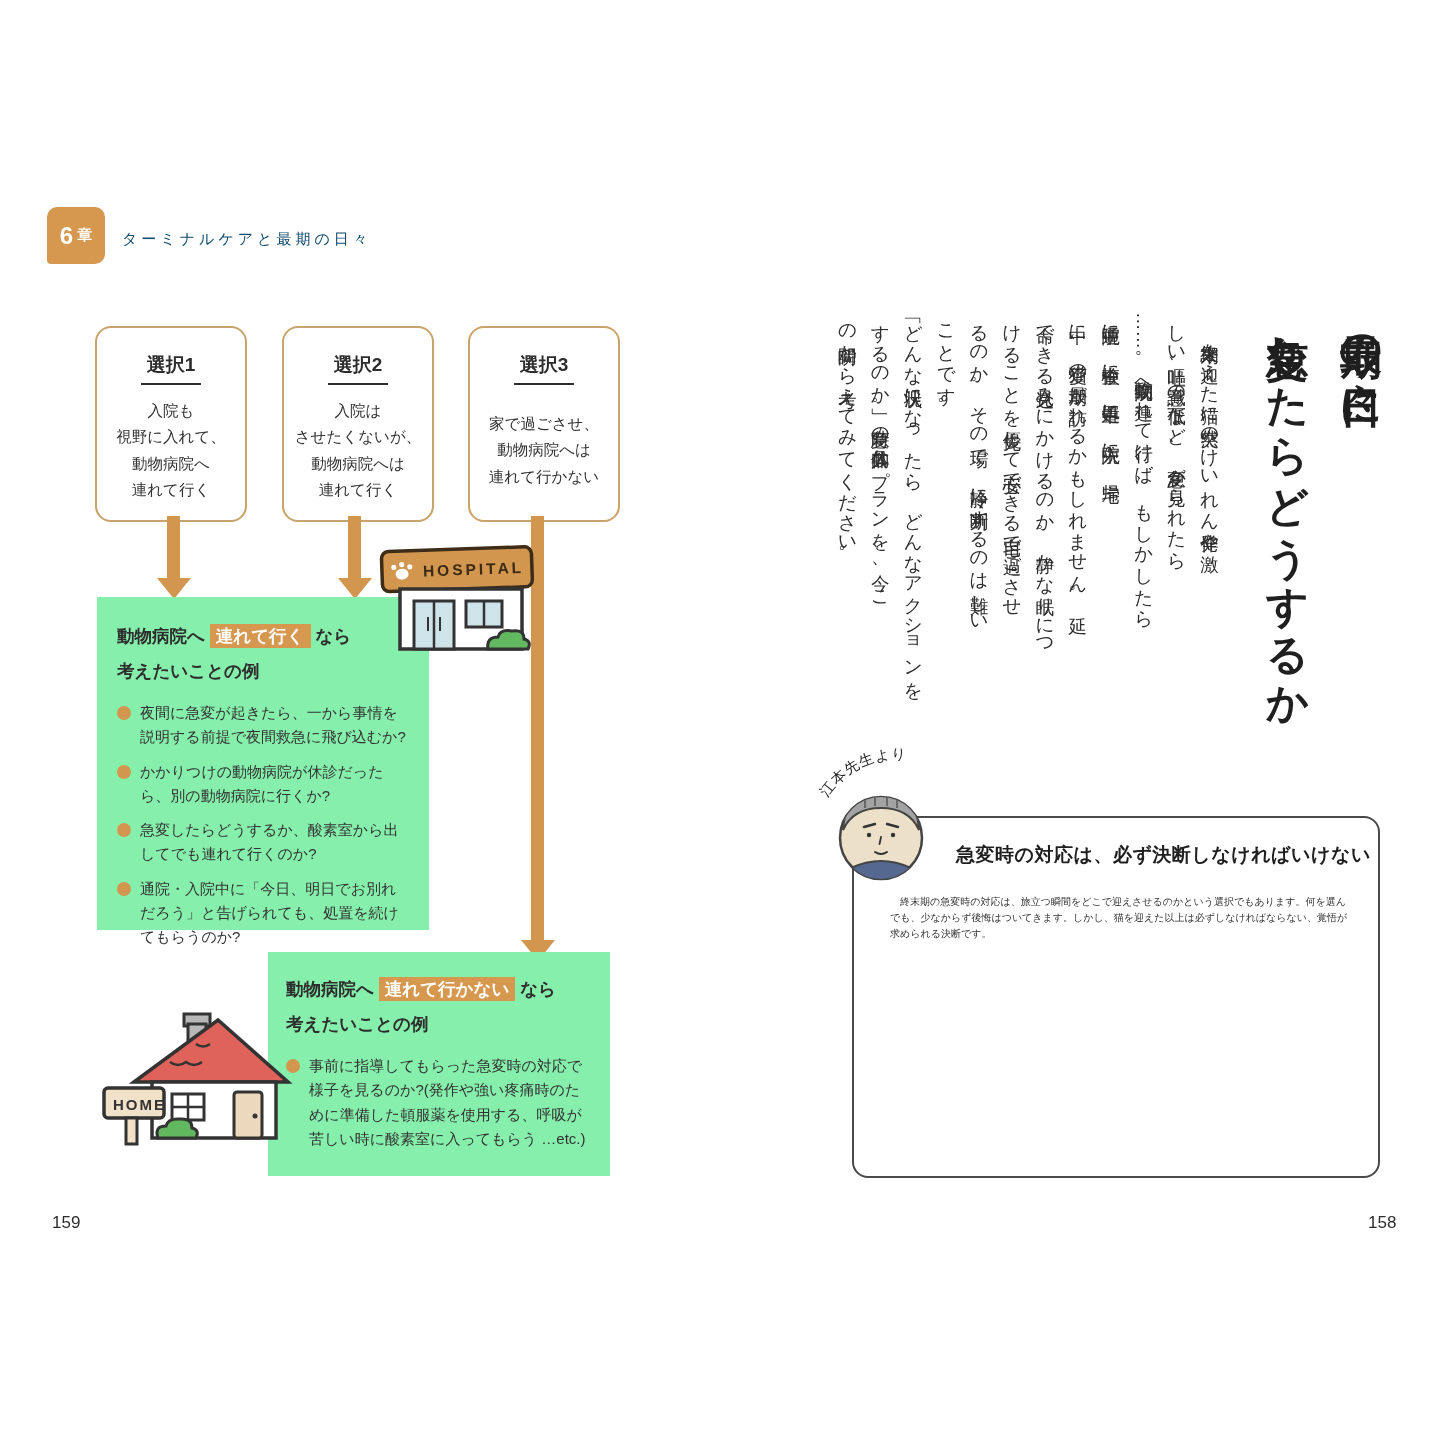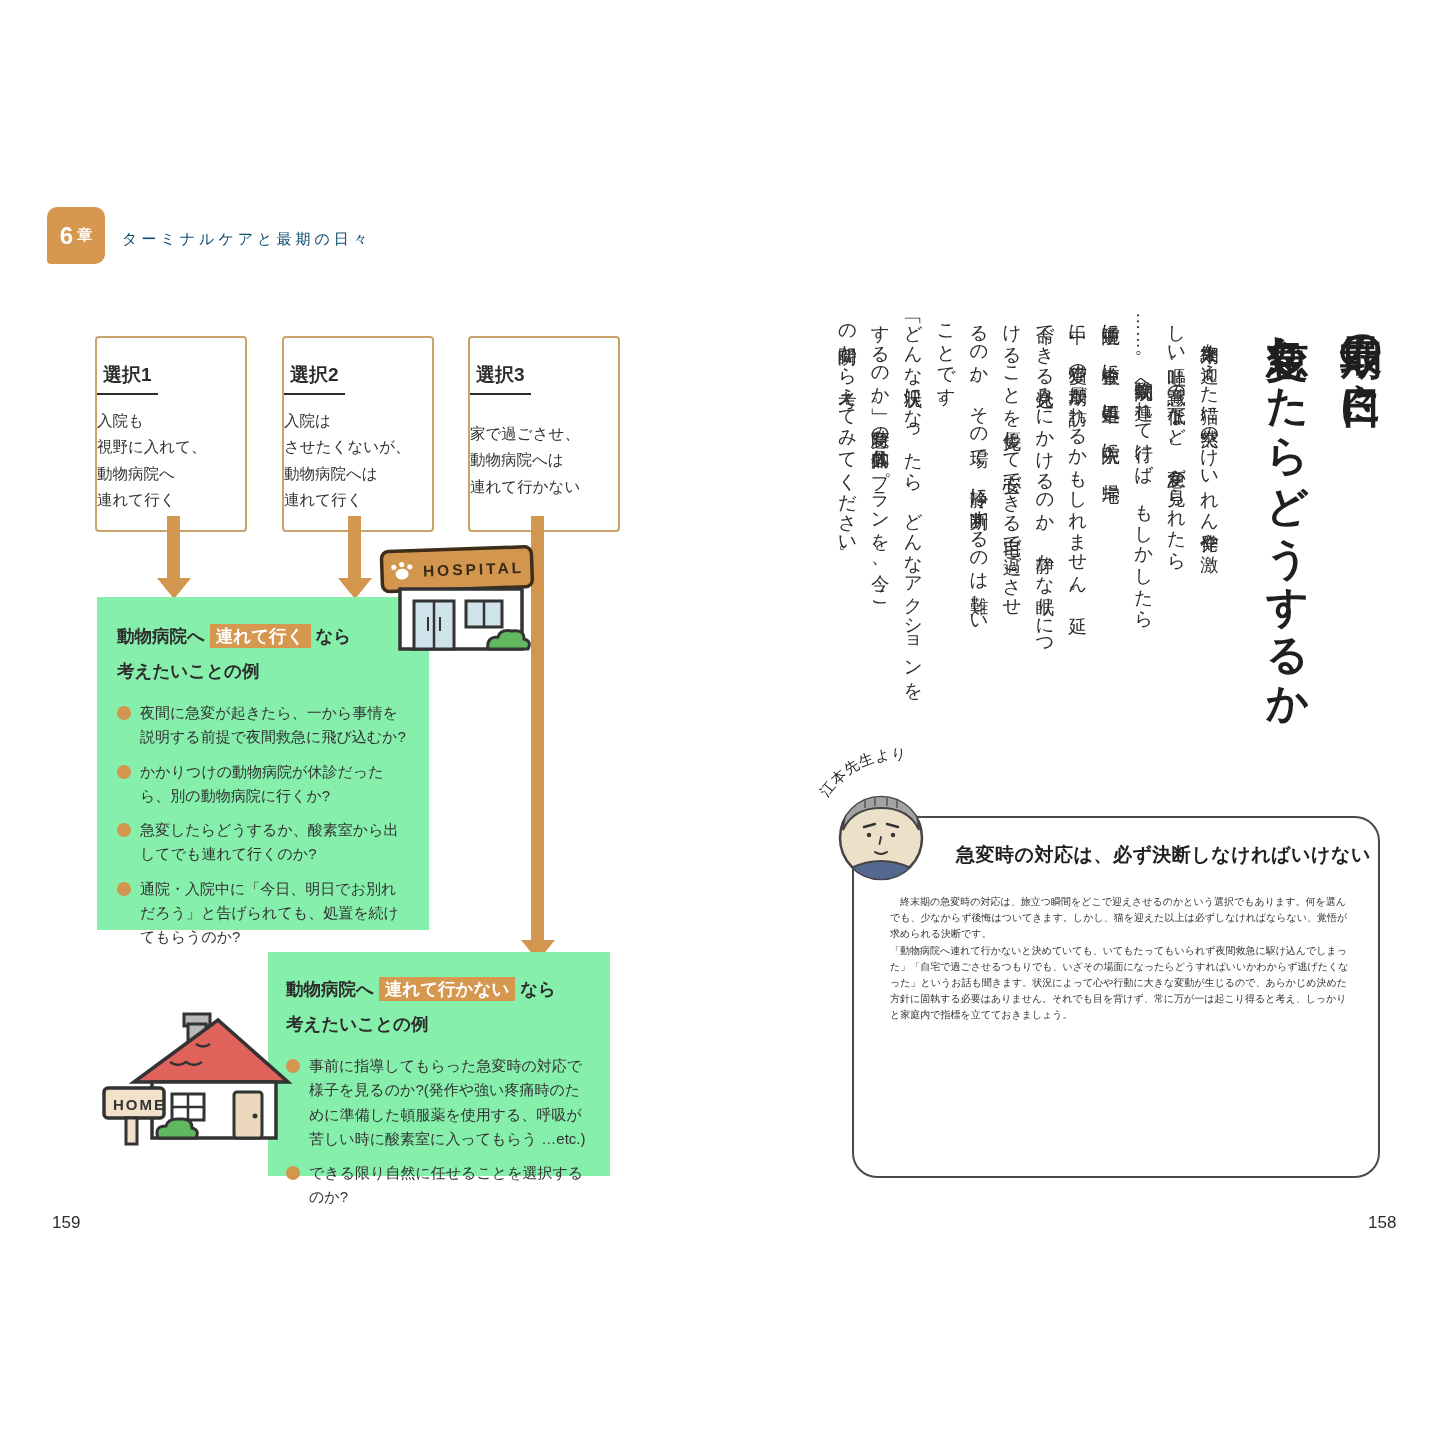--- a/index.html
+++ b/index.html
@@ -8,22 +8,22 @@
 
   
   .chapTag{position:absolute;left:47px;top:207px;width:58px;height:57px;background:#d6974f;
            border-radius:10px 10px 10px 4px;display:flex;align-items:center;justify-content:center;
            color:#fff;font-weight:bold;}
   .chapTag .num{font-size:24px;margin-right:4px;}
   .chapTag .unit{font-size:15px;}
   .chapTitle{position:absolute;left:122px;top:230px;font-size:15px;letter-spacing:4px;color:#0c4a6e;}
 
   
-  .choice{position:absolute;top:336px;width:152px;height:196px;background:#fff;
-          border:2px solid #c9a36b;border-radius:4px;text-align:left;box-sizing:border-box;}
+  .choice{position:absolute;top:326px;width:152px;height:196px;background:#fff;
+          border:2px solid #c9a36b;border-radius:16px;text-align:center;box-sizing:border-box;}
   .choice .lab{display:inline-block;margin-top:24px;font-size:19px;font-weight:bold;color:#2d2d2d;
                border-bottom:2px solid #2d2d2d;padding:0 6px 5px;}
   .choice .body{margin-top:13px;font-size:15.5px;line-height:1.7;white-space:pre-line;color:#333;}
 
   
   .arrow{position:absolute;width:13px;background:#d2964f;}
   .arrow::after{content:'';position:absolute;left:50%;bottom:-21px;transform:translateX(-50%);
                 width:0;height:0;border:17px solid transparent;border-bottom:0;
                 border-top:21px solid #d2964f;}
 
@@ -41,21 +41,21 @@
   .pageNum{position:absolute;top:1213px;font-size:17px;color:#2d2d2d;}
 
   
   .vTitle{position:absolute;top:303px;right:47px;writing-mode:vertical-rl;white-space:pre;
           font-size:42px;font-weight:bold;line-height:1.75;letter-spacing:2px;color:#1f1f1f;}
   .vIntro{position:absolute;top:312px;right:220px;height:440px;writing-mode:vertical-rl;white-space:pre;
           font-size:18.5px;line-height:1.78;color:#2e2e2e;}
 
   
   .advice{position:absolute;left:852px;top:816px;width:528px;height:362px;border:2px solid #4a4a4a;
-          border-radius:25px;box-sizing:border-box;background:#fff;}
+          border-radius:16px;box-sizing:border-box;background:#fff;}
   .advice .atitle{position:absolute;left:102px;top:24px;font-size:19px;font-weight:bold;color:#1f1f1f;letter-spacing:0.5px;}
   .advice .abody{margin:76px 26px 0 36px;font-size:10px;line-height:1.62;color:#333;}
   .advice .abody p{margin:0;}
   .advice .abody p.indent{text-indent:1em;}
   .avatarWrap{position:absolute;left:817px;top:736px;width:140px;height:150px;}
 </style>
 </head>
 <body>
 
 <div class="canvas">
@@ -136,24 +136,20 @@
   </svg>
 
   <div class="panel" style="left:268px;top:952px;width:342px;height:224px;padding:20px 18px;">
     <div class="ptitle"><span>動物病院へ </span><span class="hl">連れて行かない</span><span> なら</span><br>
       <span>考えたいことの例</span></div>
     <div class="bullets">
       <div class="bullet">
           <span class="dot"></span>
           <span class="btxt">事前に指導してもらった急変時の対応で様子を見るのか?(発作や強い疼痛時のために準備した頓服薬を使用する、呼吸が苦しい時に酸素室に入ってもらう …etc.)</span>
         </div>
-      <div class="bullet">
-          <span class="dot"></span>
-          <span class="btxt">できる限り自然に任せることを選択するのか?</span>
-        </div>
     </div>
   </div>
 
   <svg class="illus" style="left:100px;top:1000px;" width="195" height="150" viewBox="0 0 195 150">
     <rect x="84" y="14" width="26" height="12" fill="#b8b8b8" stroke="#333" stroke-width="3"></rect>
     <rect x="88" y="24" width="18" height="32" fill="#b8b8b8" stroke="#333" stroke-width="3"></rect>
     <path d="M34,82 L118,20 L188,82 Z" fill="#e0635b" stroke="#333" stroke-width="3.5"></path>
     <path d="M70,62 q8,6 16,0 q8,6 16,0" fill="none" stroke="#333" stroke-width="2.5"></path>
     <path d="M96,44 q7,5 14,0" fill="none" stroke="#333" stroke-width="2.5"></path>
     <rect x="52" y="82" width="124" height="56" fill="#ffffff" stroke="#333" stroke-width="3.5"></rect>
@@ -184,21 +180,20 @@
 るのか。その場で、冷静に判断するのは難しい
 ことです。
 「どんな状況になったら、どんなアクションを
 するのか」。急変時の具体的なプランを、今、こ
 の瞬間から考えてみてください。</div>
 
   <div class="advice">
     <div class="atitle">急変時の対応は、必ず決断しなければいけない</div>
     <div class="abody">
       <p class="indent">終末期の急変時の対応は、旅立つ瞬間をどこで迎えさせるのかという選択でもあります。何を選んでも、少なからず後悔はついてきます。しかし、猫を迎えた以上は必ずしなければならない、覚悟が求められる決断です。</p>
-      <p>「動物病院へ連れて行かないと決めていても、いてもたってもいられず夜間救急に駆け込んでしまった」「自宅で過ごさせるつもりでも、いざその場面になったらどうすればいいかわからず逃げたくなった」というお話も聞きます。状況によって心や行動に大きな変動が生じるので、あらかじめ決めた方針に固執する必要はありません。それでも目を背けず、常に万が一は起こり得ると考え、しっかりと家庭内で指標を立てておきましょう。</p>
     </div>
   </div>
 
   <svg class="avatarWrap" viewBox="0 0 140 150">
     <defs>
       <path id="arcpath" d="M10,62 Q50,4 130,32" fill="none"></path>
       <clipPath id="faceclip">
           <circle cx="64" cy="102" r="41"></circle>
         </clipPath>
     </defs>

